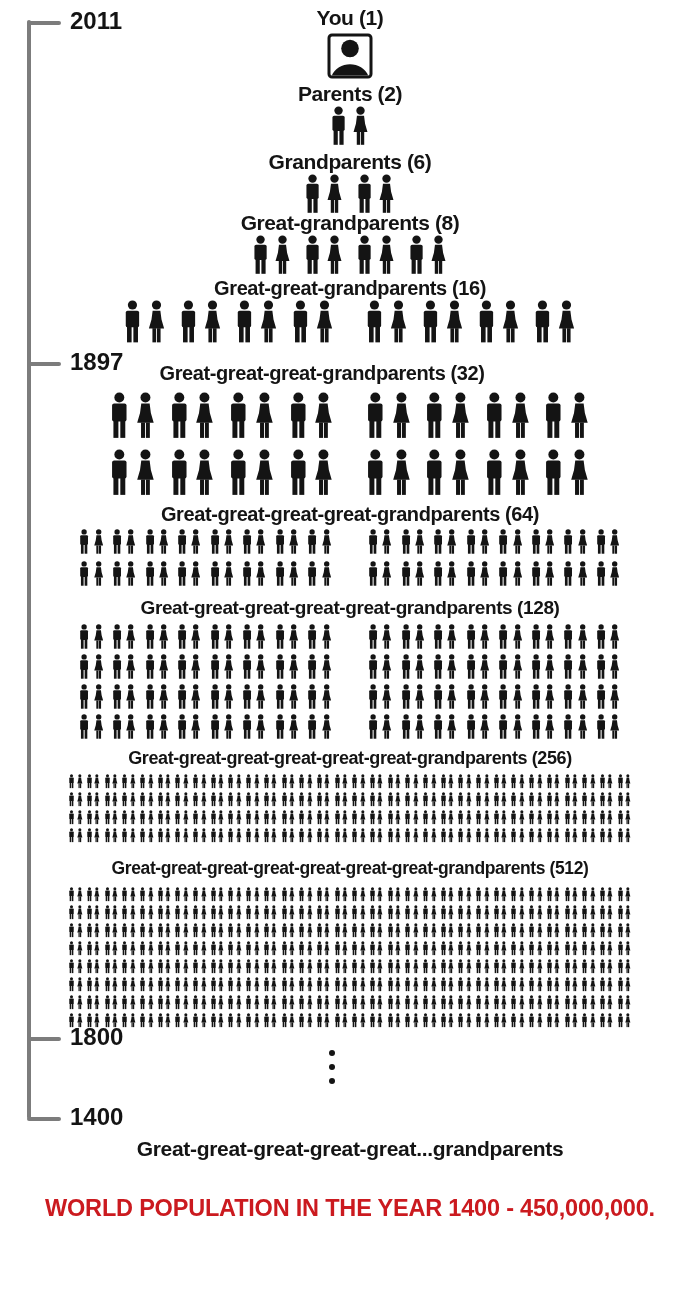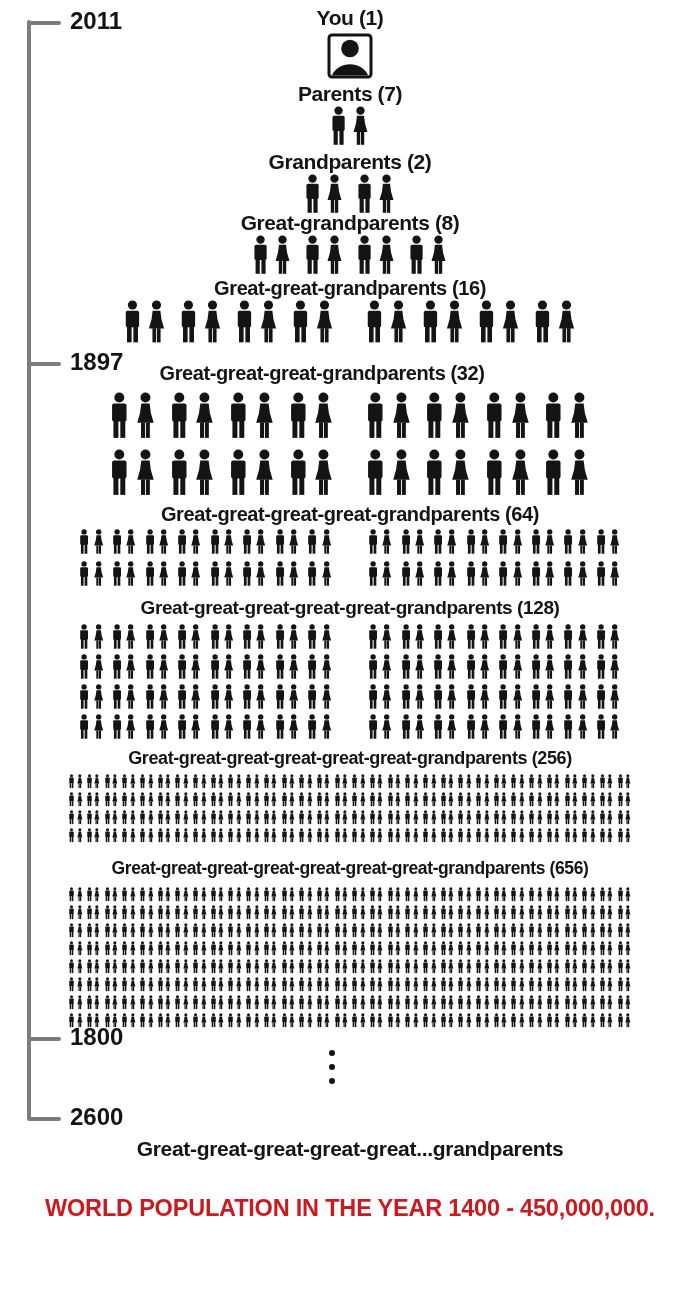--- a/index.html
+++ b/index.html
@@ -66,53 +66,53 @@
 
   <div class="tl-line" id="tl-line" style="left: 27px; top: 20px; height: 1099px;"></div>
   <div id="timeline-years">
       <div class="tl-tick" style="left: 27px; top: 21px;"></div>
       <div class="tl-year" style="top: 9px;">2011</div>
       <div class="tl-tick" style="left: 27px; top: 362px;"></div>
       <div class="tl-year" style="top: 350px;">1897</div>
       <div class="tl-tick" style="left: 27px; top: 1037px;"></div>
       <div class="tl-year" style="top: 1025px;">1800</div>
       <div class="tl-tick" style="left: 27px; top: 1117px;"></div>
-      <div class="tl-year" style="top: 1105px;">2600</div>
+      <div class="tl-year" style="top: 1105px;">1400</div>
     </div>
 
   <div id="pyramid">
       <div class="gen-label" style="top: 6px; font-size: 21px;">You (1)</div>
       <div class="icons" style="top: 33px; row-gap: 0px;">
         <svg width="46" height="46" viewBox="0 0 46 46">
           <defs>
             <clipPath id="pclip">
               <rect x="3.5" y="3.5" width="39" height="39" rx="2"></rect>
             </clipPath>
           </defs>
           <rect x="2" y="2" width="42" height="42" rx="3" fill="#ffffff" stroke="#141414" stroke-width="3"></rect>
           <g clip-path="url(#pclip)" fill="#141414">
             <circle cx="23" cy="15.5" r="8.8"></circle>
             <path d="M4 45 C 8.5 26.5, 37.5 26.5, 42 45 Z"></path>
           </g>
         </svg>
       </div>
-      <div class="gen-label" style="top: 82px; font-size: 21px;">Parents (7)</div>
+      <div class="gen-label" style="top: 82px; font-size: 21px;">Parents (2)</div>
       <div class="icons" style="top: 106px; row-gap: 0px;">
         <div class="icon-row" style="column-gap: 10px;">
           <div class="pair" style="column-gap: 2px;">
             <svg class="person" width="19.1" height="44" viewBox="0 0 20 46">
               <use href="#male-shape"></use>
             </svg>
             <svg class="person" width="21.0" height="44" viewBox="0 0 22 46">
               <use href="#female-shape"></use>
             </svg>
           </div>
         </div>
       </div>
-      <div class="gen-label" style="top: 150px; font-size: 21px;">Grandparents (2)</div>
+      <div class="gen-label" style="top: 150px; font-size: 21px;">Grandparents (6)</div>
       <div class="icons" style="top: 174px; row-gap: 0px;">
         <div class="icon-row" style="column-gap: 10px;">
           <div class="pair" style="column-gap: 2px;">
             <svg class="person" width="19.1" height="44" viewBox="0 0 20 46">
               <use href="#male-shape"></use>
             </svg>
             <svg class="person" width="21.0" height="44" viewBox="0 0 22 46">
               <use href="#female-shape"></use>
             </svg>
           </div>
@@ -2190,21 +2190,21 @@
           <div class="pair" style="column-gap: 0.5px;">
             <svg class="person" width="7.0" height="16" viewBox="0 0 20 46">
               <use href="#male-shape"></use>
             </svg>
             <svg class="person" width="7.7" height="16" viewBox="0 0 22 46">
               <use href="#female-shape"></use>
             </svg>
           </div>
         </div>
       </div>
-      <div class="gen-label" style="top: 858px; font-size: 17.5px;">Great-great-great-great-great-great-great-grandparents (656)</div>
+      <div class="gen-label" style="top: 858px; font-size: 17.5px;">Great-great-great-great-great-great-great-grandparents (512)</div>
       <div class="icons" style="top: 887px; row-gap: 2px;">
         <div class="icon-row" style="column-gap: 2.5px;">
           <div class="pair" style="column-gap: 0.5px;">
             <svg class="person" width="7.0" height="16" viewBox="0 0 20 46">
               <use href="#male-shape"></use>
             </svg>
             <svg class="person" width="7.7" height="16" viewBox="0 0 22 46">
               <use href="#female-shape"></use>
             </svg>
           </div>

